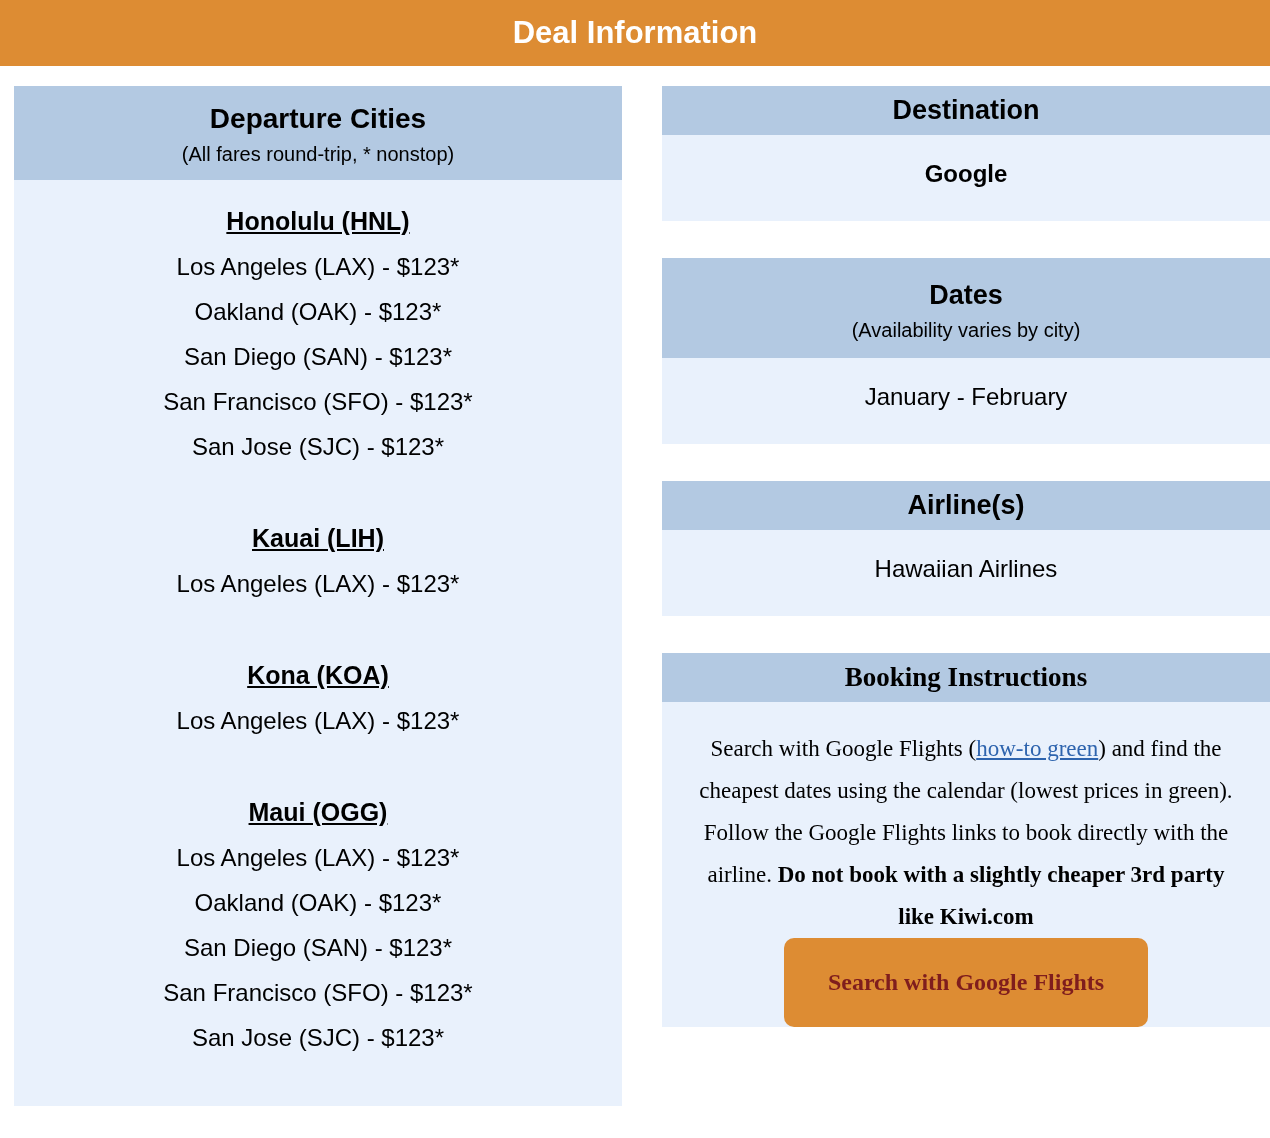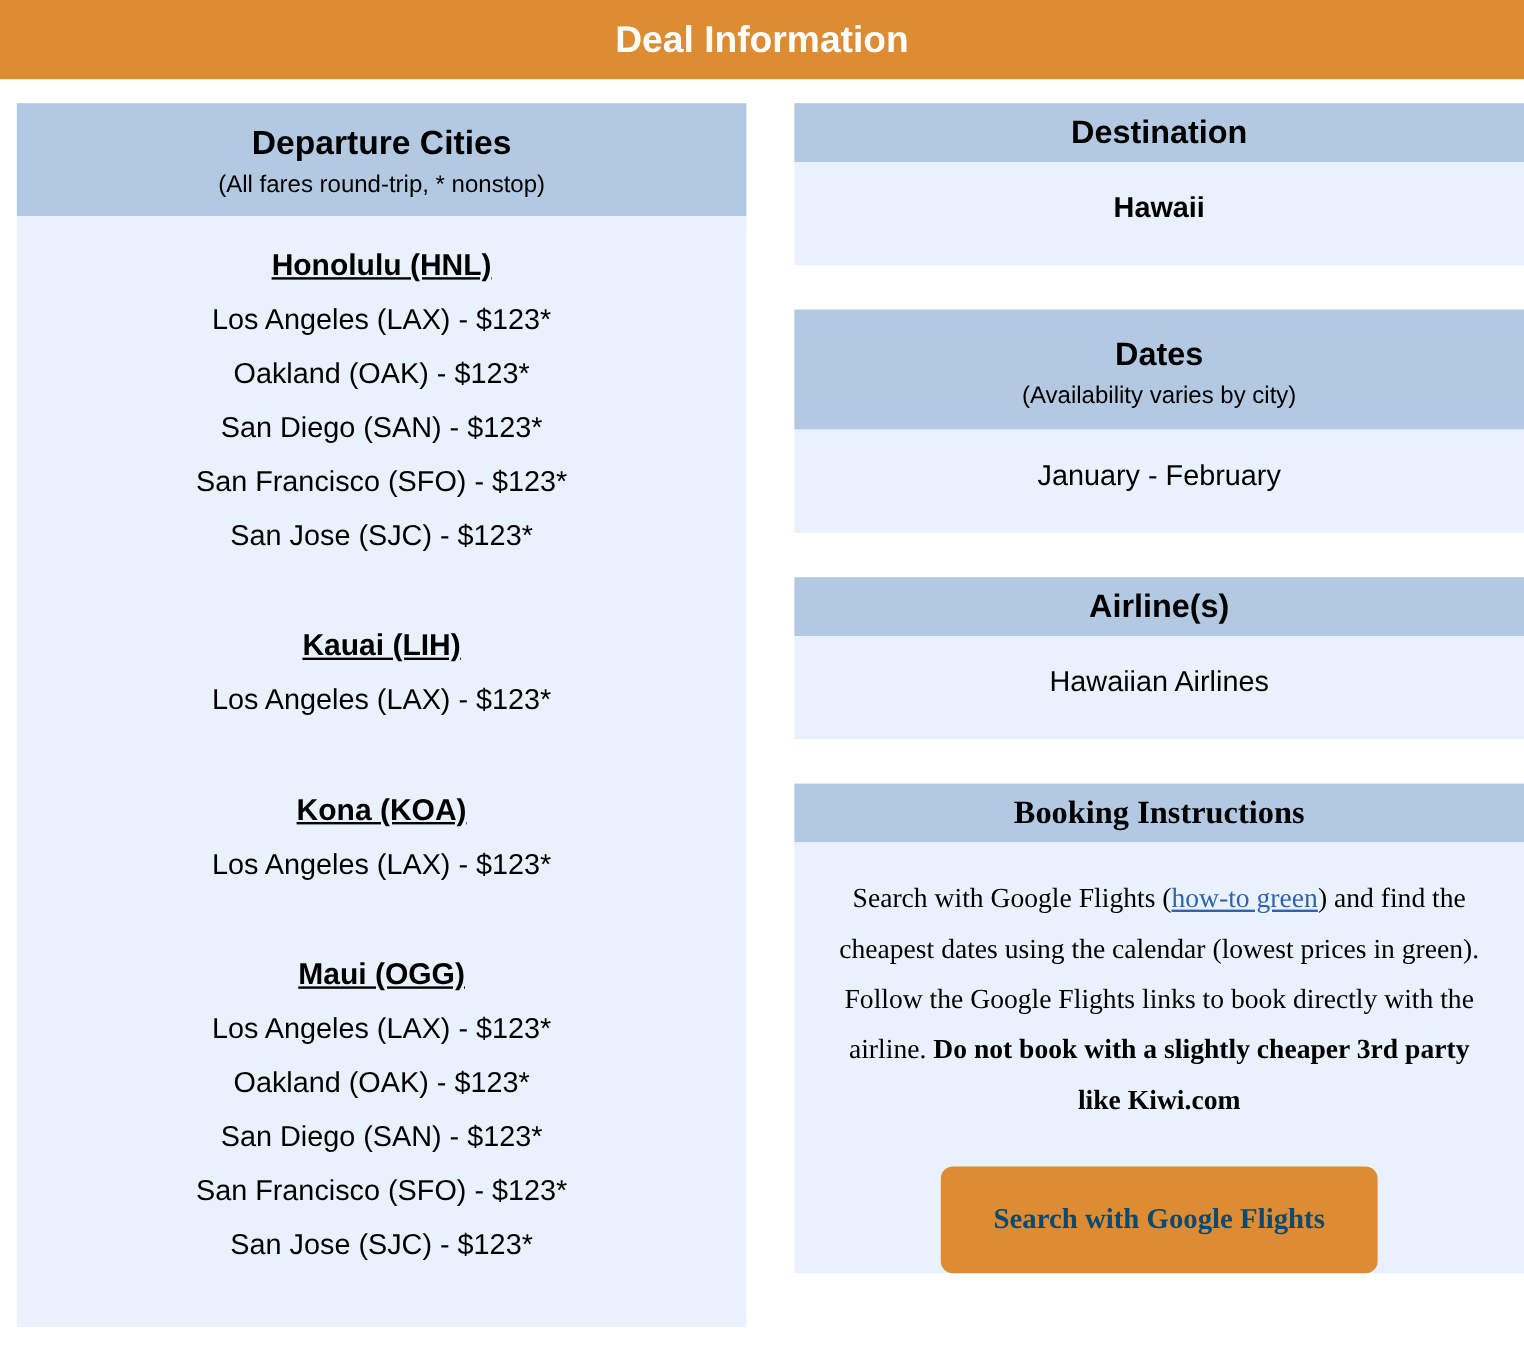--- a/index.html
+++ b/index.html
@@ -91,23 +91,22 @@
     font-size: 23px;
     line-height: 42px;
     margin: 0;
   }
   .booking-text a {
     color: var(--link-blue);
     text-decoration: underline;
   }
   .search-button {
     display: inline-block;
-    margin-top: 34px;
     background: var(--accent-orange);
-    color: #0c4a6e;
+    color: #7f1d1d;
     font-family: inherit;
     font-size: 24px;
     font-weight: bold;
     padding: 31px 44px;
     border: none;
     border-radius: 10px;
     cursor: pointer;
   }
 </style>
 </head>
@@ -154,21 +153,21 @@
     </section>
   </div>
 
   <div class="right-col">
 
     <section class="card info-card">
       <div class="card-header">
         <div class="info-title">Destination</div>
       </div>
       <div class="card-body">
-        <span class="value-bold">Hawaii</span>
+        <span class="value-bold">Google</span>
       </div>
     </section>
 
     <section class="card info-card dates-card">
       <div class="card-header">
         <div class="info-title">Dates</div>
         <div class="card-subtitle">(Availability varies by city)</div>
       </div>
       <div class="card-body">
         <span>January - February</span>

